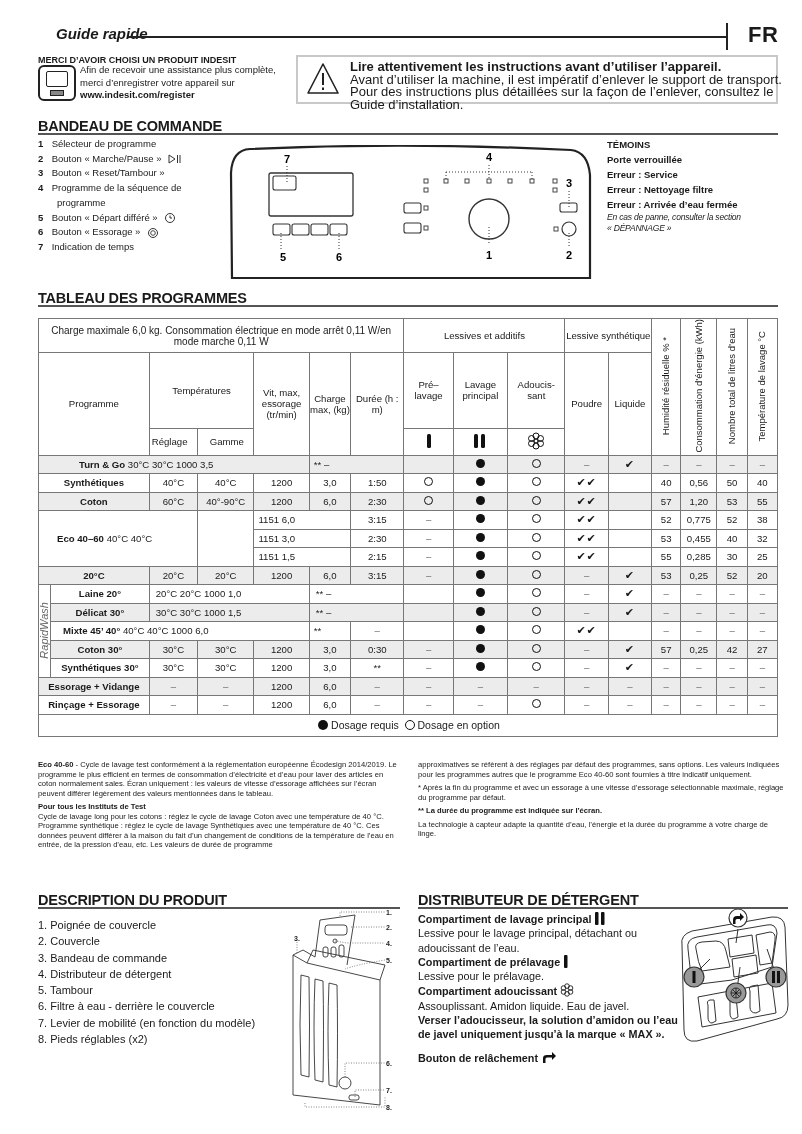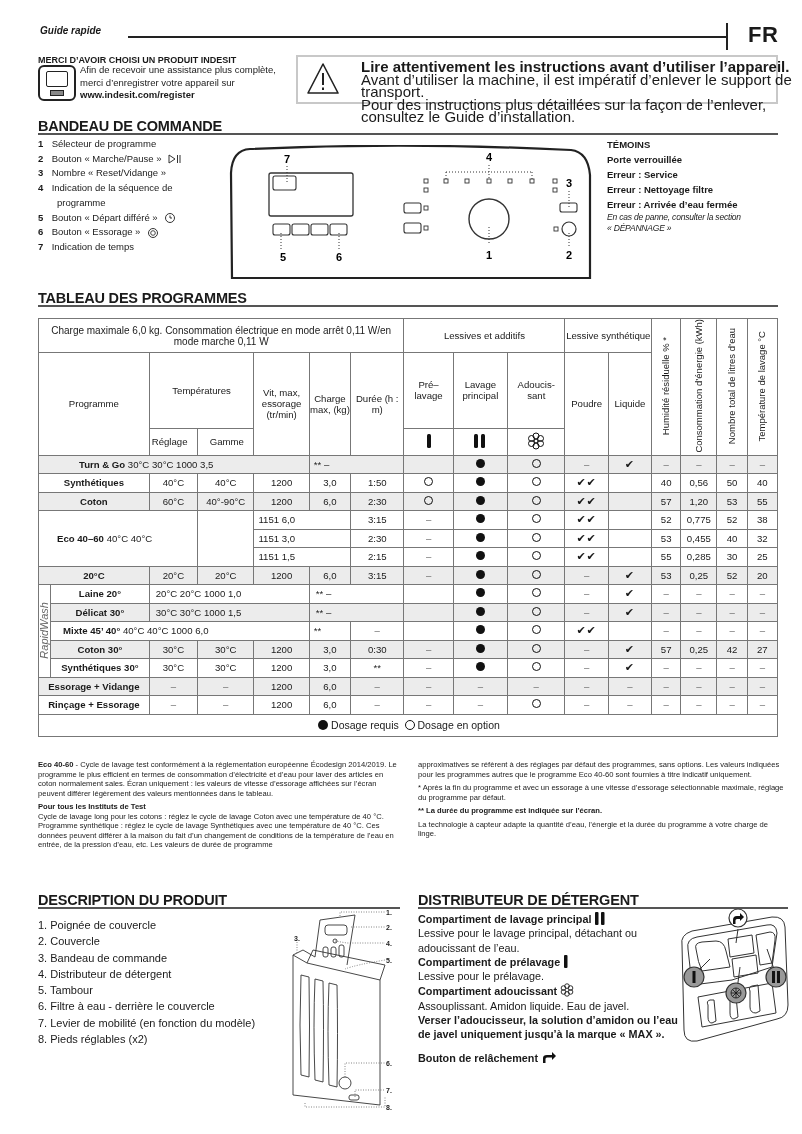--- a/index.html
+++ b/index.html
@@ -1,35 +1,35 @@
 <!DOCTYPE html>
 <html><head>
 <meta charset="utf-8">
 <style>
   * { box-sizing: border-box; margin: 0; padding: 0; }
   html, body { width: 802px; height: 1134px; background: #fff; }
   body { position: relative; font-family: "Liberation Sans", "DejaVu Sans", sans-serif; color: #1a1a1a; overflow: hidden; }
   .abs { position: absolute; }
 
   
-  .guide-title { left: 40px; top: 25px; font-size: 10px; font-weight: bold; font-style: italic; text-align: right; }
+  .guide-title { left: 56px; top: 25px; font-size: 15px; font-weight: bold; font-style: italic; text-align: right; }
   .guide-rule { left: 128px; top: 36px; width: 600px; height: 1.5px; background: #222; }
   .guide-tick { left: 726px; top: 23px; width: 1.5px; height: 27px; background: #222; }
   .lang { left: 748px; top: 22px; font-size: 22px; font-weight: bold; letter-spacing: 0.5px; }
 
   .merci-title { left: 38px; top: 55px; font-size: 9px; font-weight: bold; }
   .merci-icon { left: 38px; top: 65px; width: 38px; height: 36px; border: 2px solid #222; border-radius: 6px; }
   .merci-icon .screen { position: absolute; left: 6px; top: 4px; width: 22px; height: 16px; border: 1.5px solid #222; border-radius: 2px; }
   .merci-icon .base { position: absolute; left: 10px; top: 23px; width: 14px; height: 6px; border: 1px solid #222; background: #888; }
   .merci-text { left: 80px; top: 64px; font-size: 9.5px; line-height: 12.5px; width: 210px; }
   .merci-text b { font-weight: bold; }
 
   .warn-box { left: 296px; top: 55px; width: 482px; height: 49px; border: 2px solid #c8c8c8; }
   .warn-icon { left: 306px; top: 62px; width: 34px; height: 34px; }
-  .warn-text { left: 361px; top: 61px; font-size: 15px; line-height: 12.5px; }
+  .warn-text { left: 350px; top: 61px; font-size: 13px; line-height: 12.5px; }
   .warn-text .b { font-weight: bold; }
 
   
   .sec-head { font-size: 14.5px; font-weight: bold; letter-spacing: -0.2px; text-align: center; }
   .sec-rule { height: 1.5px; background: #555; }
 
   
   .band-list { left: 38px; top: 137px; font-size: 9.5px; line-height: 14.7px; }
   .band-list .num { font-weight: bold; display: inline-block; width: 11px; }
   .band-list .indent { padding-left: 19px; }
@@ -107,22 +107,22 @@
 
 <div class="abs band-list">
   <div><span class="num">1</span> <span>Sélecteur de programme</span></div>
   <div><span class="num">2</span> <span>Bouton « Marche/Pause »</span>
     <svg class="ico-inline" width="14" height="10" viewBox="0 0 14 10">
         <path d="M1 1 L7 5 L1 9 Z" fill="none" stroke="#333" stroke-width="1"></path>
         <rect x="9" y="1" width="1" height="8" fill="#333"></rect>
         <rect x="11.5" y="1" width="1" height="8" fill="#333"></rect>
       </svg>
   </div>
-  <div><span class="num">3</span> <span>Nombre « Reset/Vidange »</span></div>
-  <div><span class="num">4</span> <span>Indication de la séquence de</span></div>
+  <div><span class="num">3</span> <span>Bouton « Reset/Tambour »</span></div>
+  <div><span class="num">4</span> <span>Programme de la séquence de</span></div>
   <div class="indent">programme</div>
   <div><span class="num">5</span> <span>Bouton « Départ différé »</span>
     <svg class="ico-inline" width="12" height="12" viewBox="0 0 12 12">
         <circle cx="6" cy="6" r="4.5" fill="none" stroke="#333" stroke-width="1"></circle>
         <path d="M6 3.5 V6 H8" fill="none" stroke="#333" stroke-width="1"></path>
       </svg>
   </div>
   <div><span class="num">6</span> <span>Bouton « Essorage »</span>
     <svg class="ico-inline" width="12" height="12" viewBox="0 0 12 12">
         <circle cx="6" cy="6" r="4.5" fill="none" stroke="#333" stroke-width="1"></circle>

